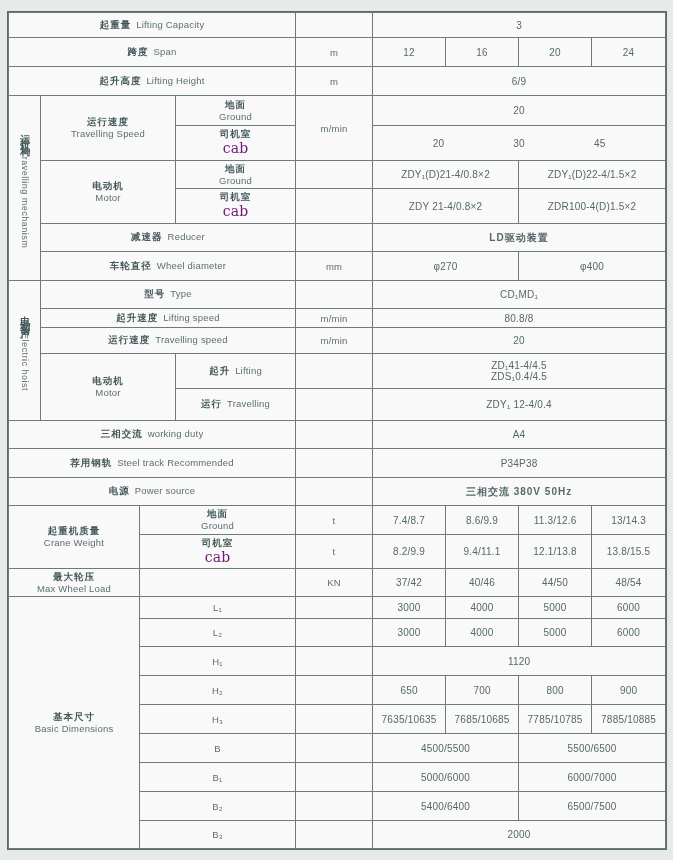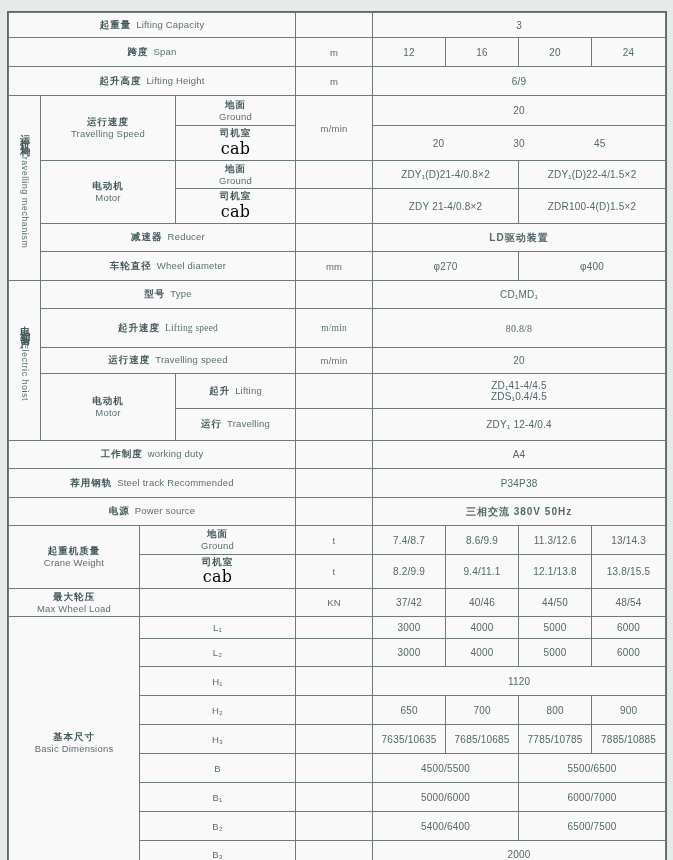--- a/index.html
+++ b/index.html
@@ -24,41 +24,41 @@
     text-align:center;
     vertical-align:middle;
     font-size:10px;
     letter-spacing:.2px;
     overflow:hidden;
   }
   .zh{font-size:9.5px;color:#44585a;font-weight:bold;letter-spacing:1px;}
   .en{font-size:9.5px;color:#5c6e70;font-weight:normal;}
   .zh + .en{margin-left:5px;}
   .stack .zh,.stack .en{display:block;margin-left:0;line-height:1.25;}
-  .cab-big{font-family:"DejaVu Serif","Liberation Serif",serif;font-size:16px;line-height:1;color:#000000;}
+  .cab-big{font-family:"DejaVu Serif","Liberation Serif",serif;font-size:14px;line-height:1;color:#701a75;}
   .val{font-size:10px;color:#55686a;}
   .unit{font-size:9.5px;color:#5c6e70;}
   
   .vlabel{
     writing-mode:vertical-rl;
     text-orientation:mixed;
     display:inline-block;
     line-height:1.05;
     white-space:nowrap;
   }
   .vlabel .vzh{font-size:10px;font-weight:bold;color:#44585a;letter-spacing:4px;}
   .vlabel .ven{font-size:9px;color:#5c6e70;margin-top:9px;letter-spacing:.5px;}
   
   .sp3{display:flex;padding:0 8%;}
   .sp3 span{flex:1;text-align:center;}
   .sp2{display:flex;flex-direction:column;}
   .sp2 span{flex:1;text-align:center;}
   .pair{display:inline-flex;justify-content:center;}
   
-  .h22{height:22px;}.h23{height:39px;font-family:Liberation Serif, serif;}.h25{height:25px;}.h26{height:26px;}
+  .h22{height:22px;}.h23{height:19px;}.h25{height:25px;}.h26{height:26px;}
   .h28{height:28px;}.h29{height:29px;}.h30{height:30px;}.h32{height:32px;margin-top:12px;}
   .h34{height:34px;}.h35{height:35px;}
 </style>
 </head>
 <body>
 
 <table class="scan">
   <colgroup>
     <col style="width:32px">
       <col style="width:99px">
@@ -220,21 +220,21 @@
     </td>
   </tr>
 
   <tr class="h32">
     <td><span class="zh">运行</span><span class="en">Travelling</span></td>
     <td class="unit"></td>
     <td colspan="4" class="val">ZDY₁ 12-4/0.4</td>
   </tr>
 
   <tr class="h28">
-    <td colspan="4"><span class="zh">工作制度</span><span class="en">working duty</span></td>
+    <td colspan="4"><span class="zh">三相交流</span><span class="en">working duty</span></td>
     <td class="unit"></td>
     <td colspan="4" class="val">A4</td>
   </tr>
 
   <tr class="h29">
     <td colspan="4"><span class="zh">荐用钢轨</span><span class="en">Steel track Recommended</span></td>
     <td class="unit"></td>
     <td colspan="4">
       <div class="pair val">
             <span>P34</span>

